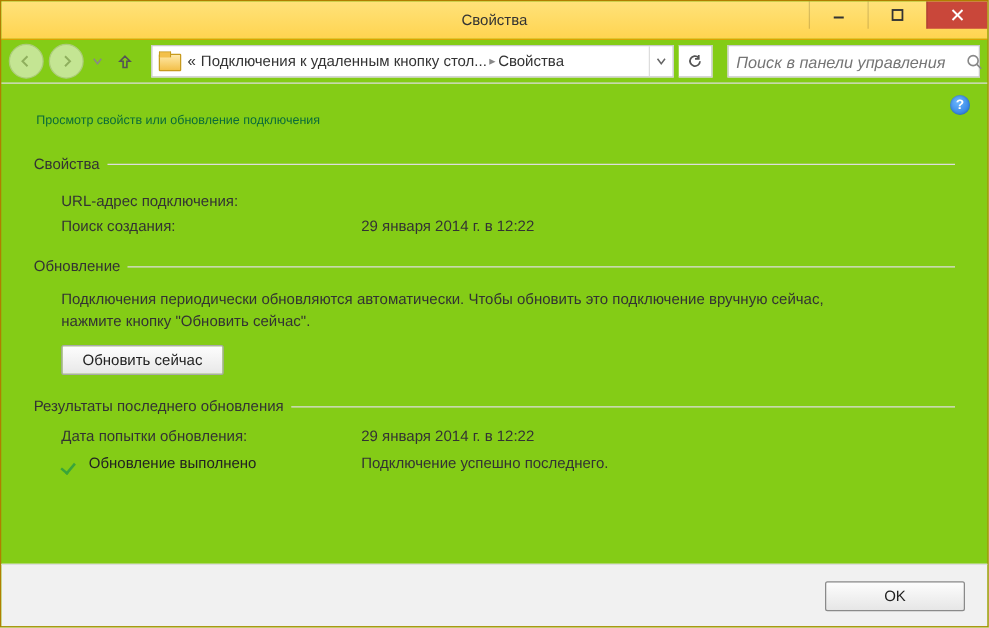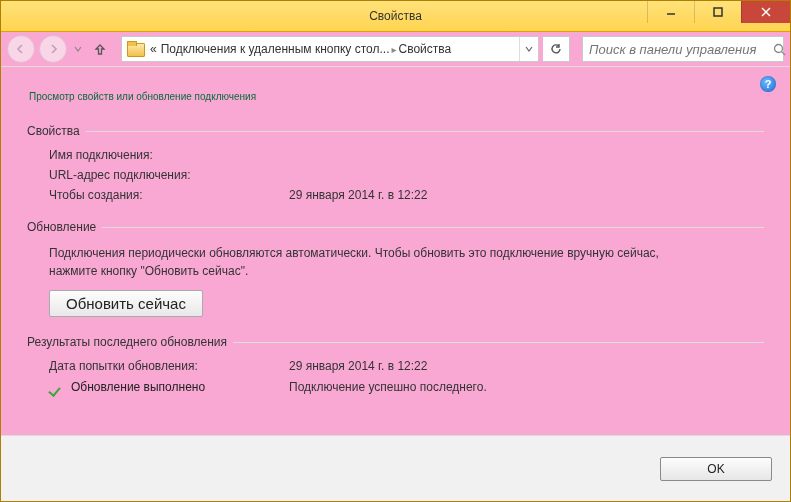--- a/index.html
+++ b/index.html
@@ -1,16 +1,16 @@
 <!DOCTYPE html>
 <html><head>
 <meta charset="utf-8">
 <style>
 html,body{margin:0;padding:0;font-family:"Segoe UI",Tahoma,sans-serif;font-size:12px;color:#222;background:#fff}
-.window{width:791px;height:502px;border:1px solid #b07e00;box-sizing:border-box;position:relative;background:#f9a8d4;overflow:hidden}
+.window{width:791px;height:502px;border:1px solid #b07e00;box-sizing:border-box;position:relative;background:#84cc16;overflow:hidden}
 .titlebar{height:30px;background:linear-gradient(#ffe27a,#ffd450);border-bottom:1px solid #d9a400;display:flex;align-items:center;position:relative}
 .titlebar .title{flex:1;text-align:center;font-size:12px;color:#333}
 .winbtn{width:46px;height:22px;margin-top:0;display:flex;align-items:center;justify-content:center;border-left:1px solid rgba(0,0,0,.15)}
 .winbtn.close{background:#c9473a;width:48px;height:22px}
 .winbtn.close svg{stroke:#fff}
 .winbtn svg{stroke:#333}
 .winbtns-wrap{position:absolute;right:0;top:0;display:flex}
 .navbar{height:34px;border-bottom:1px solid #ddd;display:flex;align-items:center;padding:0 6px;gap:4px}
 .circbtn{width:26px;height:26px;border:1px solid #ccc;border-radius:50%;display:flex;align-items:center;justify-content:center;color:#999;background:#fafafa}
 .circbtn.disabled{opacity:.55}
@@ -30,26 +30,26 @@
 .content{position:absolute;left:0;right:0;top:66px;bottom:50px;padding:14px 26px 0 26px;overflow:auto}
 .helpicon{position:absolute;right:14px;top:9px;width:16px;height:16px;border-radius:50%;background:radial-gradient(circle at 40% 35%,#6bb7ff,#1e6fd9);display:flex;align-items:center;justify-content:center;color:#fff;font-weight:bold;font-size:11px;box-shadow:inset 0 0 2px rgba(0,0,0,.3)}
 .heading{color:#0b6b3a;font-size:10px;margin:10px 0 22px 2px}
 .group{margin-bottom:18px}
 .group-title{color:#333;font-size:12px;position:relative;display:flex;align-items:center;margin-bottom:10px}
 .group-title .line{flex:1;height:1px;background:#ddd;margin-left:6px}
 .row{display:flex;margin:6px 0 6px 22px}
 .row .label{width:240px;color:#333}
 .row .value{color:#333}
 .desc{margin:4px 0 10px 22px;line-height:1.5;color:#333;max-width:610px}
-.btn{display:inline-block;border:1px solid #aaa;background:linear-gradient(#fdfdfd,#e8e8e8);padding:4px 16px;font-size:15px;cursor:pointer;border-radius:2px;margin-left:22px}
+.btn{display:inline-block;border:1px solid #aaa;background:linear-gradient(#fdfdfd,#e8e8e8);padding:4px 16px;font-size:12px;cursor:pointer;border-radius:2px;margin-left:22px}
 .checkmark{position:relative;width:16px;height:16px;margin-right:6px}
 .checkmark:before{content:"";position:absolute;left:2px;top:6px;width:5px;height:9px;border-right:2.5px solid #3aa53a;border-bottom:2.5px solid #3aa53a;transform:rotate(40deg)}
 .row.withicon{align-items:center}
 .row.withicon .labelwrap{display:flex;align-items:center;width:240px}
-.footer{position:absolute;left:0;right:0;bottom:0;height:66px;border-top:1px solid #ddd;background:#f1f1f1;display:flex;align-items:center;justify-content:flex-end;padding:0 18px;box-sizing:border-box}
+.footer{position:absolute;left:0;right:0;bottom:0;height:50px;border-top:1px solid #ddd;background:#f1f1f1;display:flex;align-items:center;justify-content:flex-end;padding:0 18px;box-sizing:border-box}
 .okbtn{min-width:86px;text-align:center;border:1px solid #8a8a8a;background:linear-gradient(#fdfdfd,#e6e6e6);padding:4px 12px;border-radius:2px;cursor:pointer;font-size:12px}
 .ellip{max-width:270px;white-space:nowrap;overflow:hidden;text-overflow:ellipsis}
 </style>
 </head>
 <body>
 
 <div class="window">
 
   <div class="titlebar">
     <div class="title">Свойства</div>
@@ -132,27 +132,26 @@
     <div class="helpicon">?</div>
 
     <div class="heading">Просмотр свойств или обновление подключения</div>
 
     <div class="group">
       <div class="group-title">
         <span>Свойства</span>
         <span class="line"></span>
       </div>
       <div class="row">
-        <div class="label">Имя подключения:</div>
       </div>
       <div class="row">
         <div class="label">URL-адрес подключения:</div>
       </div>
       <div class="row">
-        <div class="label">Чтобы создания:</div>
+        <div class="label">Поиск создания:</div>
         <div class="value">29 января 2014 г. в 12:22</div>
       </div>
     </div>
 
     <div class="group">
       <div class="group-title">
         <span>Обновление</span>
         <span class="line"></span>
       </div>
       <div class="desc">Подключения периодически обновляются автоматически. Чтобы обновить это подключение вручную сейчас, нажмите кнопку "Обновить сейчас".</div>

